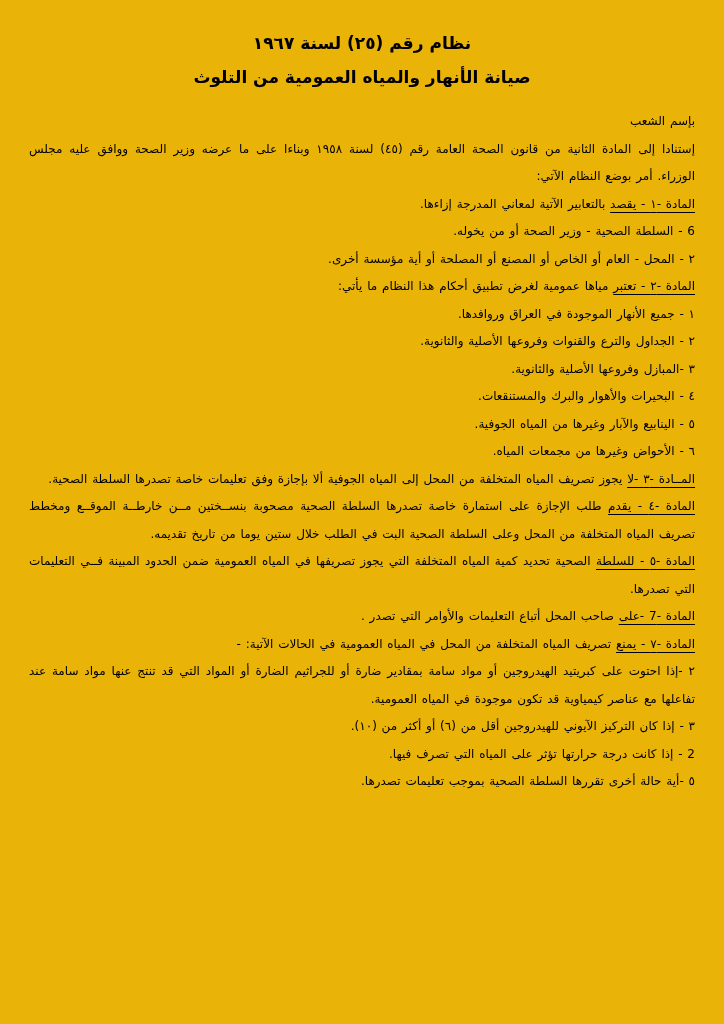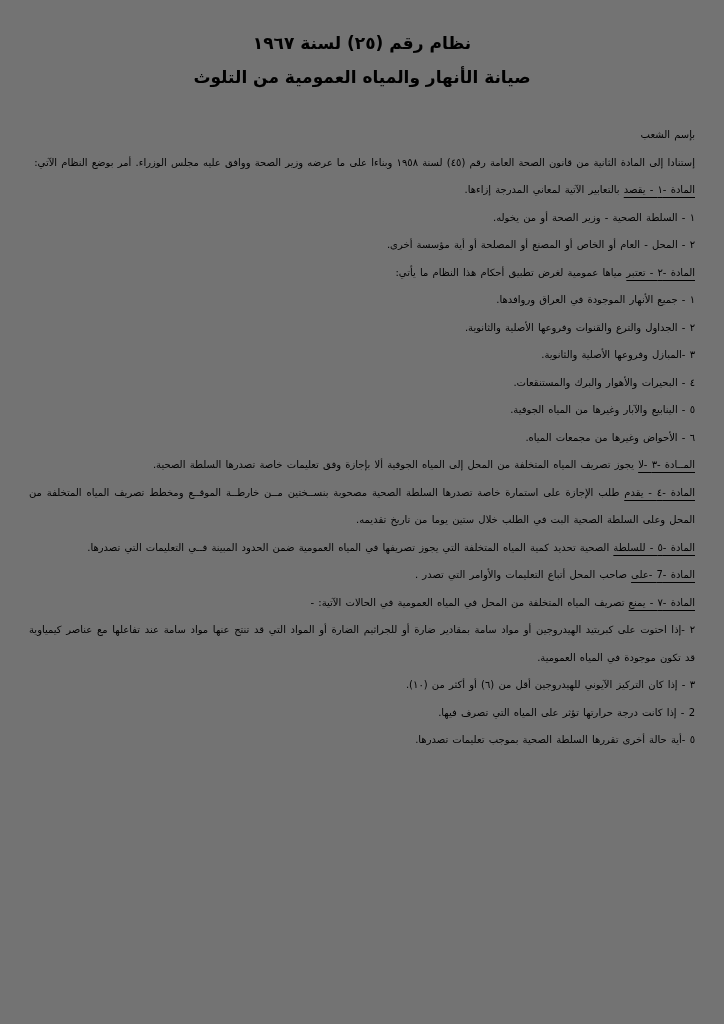--- a/index.html
+++ b/index.html
@@ -1,38 +1,38 @@
 <!DOCTYPE html>
 <html lang="ar" dir="rtl"><head>
 <meta charset="utf-8">
 <style>
   * { margin: 0; padding: 0; box-sizing: border-box; }
   html, body { background: #888; }
   body { display: flex; justify-content: center; }
   .page {
     width: 724px;
     height: 1024px;
-    background: #737373;
+    background: #eab308;
     color: #000000;
     direction: rtl;
     font-family: "DejaVu Sans", sans-serif;
     padding: 26px 29px 0 29px;
     overflow: hidden;
   }
   .doc-title {
     text-align: center;
     font-weight: 700;
     font-size: 17px;
     line-height: 34px;
     letter-spacing: 0.5px;
   }
   .doc-title .t-line { display: block; }
   .doc-body {
-    margin-top: 27px;
-    font-size: 10px;
+    margin-top: 14px;
+    font-size: 12px;
     line-height: 27.5px;
   }
   .para {
     text-align: justify;
     text-align-last: right;
     word-spacing: 1px;
   }
   .art-head {
     font-weight: 400;
     text-decoration: underline;
@@ -51,21 +51,21 @@
   </div>
 
   <div class="doc-body">
 
     <div class="para">بإسم الشعب</div>
     <div class="para">إستنادا إلى المادة الثانية من قانون الصحة العامة رقم (٤٥) لسنة ١٩٥٨ وبناءا على ما عرضه وزير الصحة ووافق عليه مجلس الوزراء. أمر بوضع النظام الآتي:</div>
 
     <div class="para">
       <span class="art-head">المادة -١ - يقصد</span><span> بالتعابير الآتية لمعاني المدرجة إزاءها.</span>
     </div>
-    <div class="para">١ - السلطة الصحية - وزير الصحة أو من يخوله.</div>
+    <div class="para">6 - السلطة الصحية - وزير الصحة أو من يخوله.</div>
     <div class="para">٢ - المحل - العام أو الخاص أو المصنع أو المصلحة أو أية مؤسسة أخرى.</div>
 
     <div class="para">
       <span class="art-head">المادة -٢ - تعتبر</span><span> مياها عمومية لغرض تطبيق أحكام هذا النظام ما يأتي:</span>
     </div>
     <div class="para">١ - جميع الأنهار الموجودة في العراق وروافدها.</div>
     <div class="para">٢ - الجداول والترع والقنوات وفروعها الأصلية والثانوية.</div>
     <div class="para">٣ -المبازل وفروعها الأصلية والثانوية.</div>
     <div class="para">٤ - البحيرات والأهوار والبرك والمستنقعات.</div>
     <div class="para">٥ - الينابيع والآبار وغيرها من المياه الجوفية.</div>

